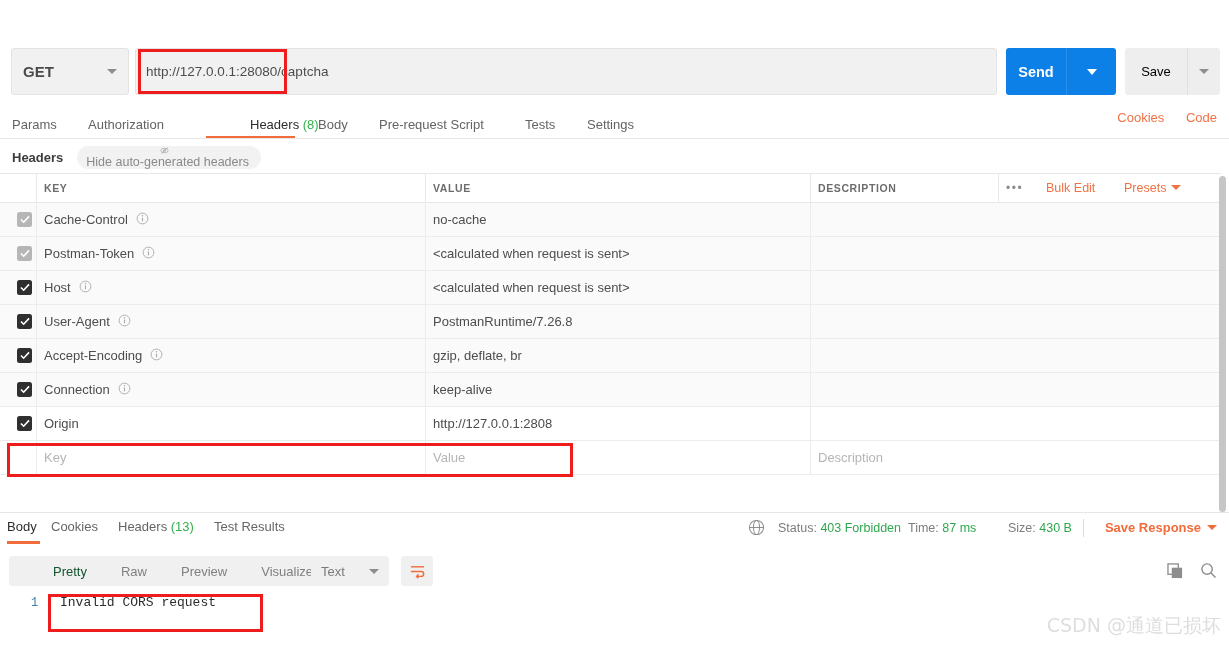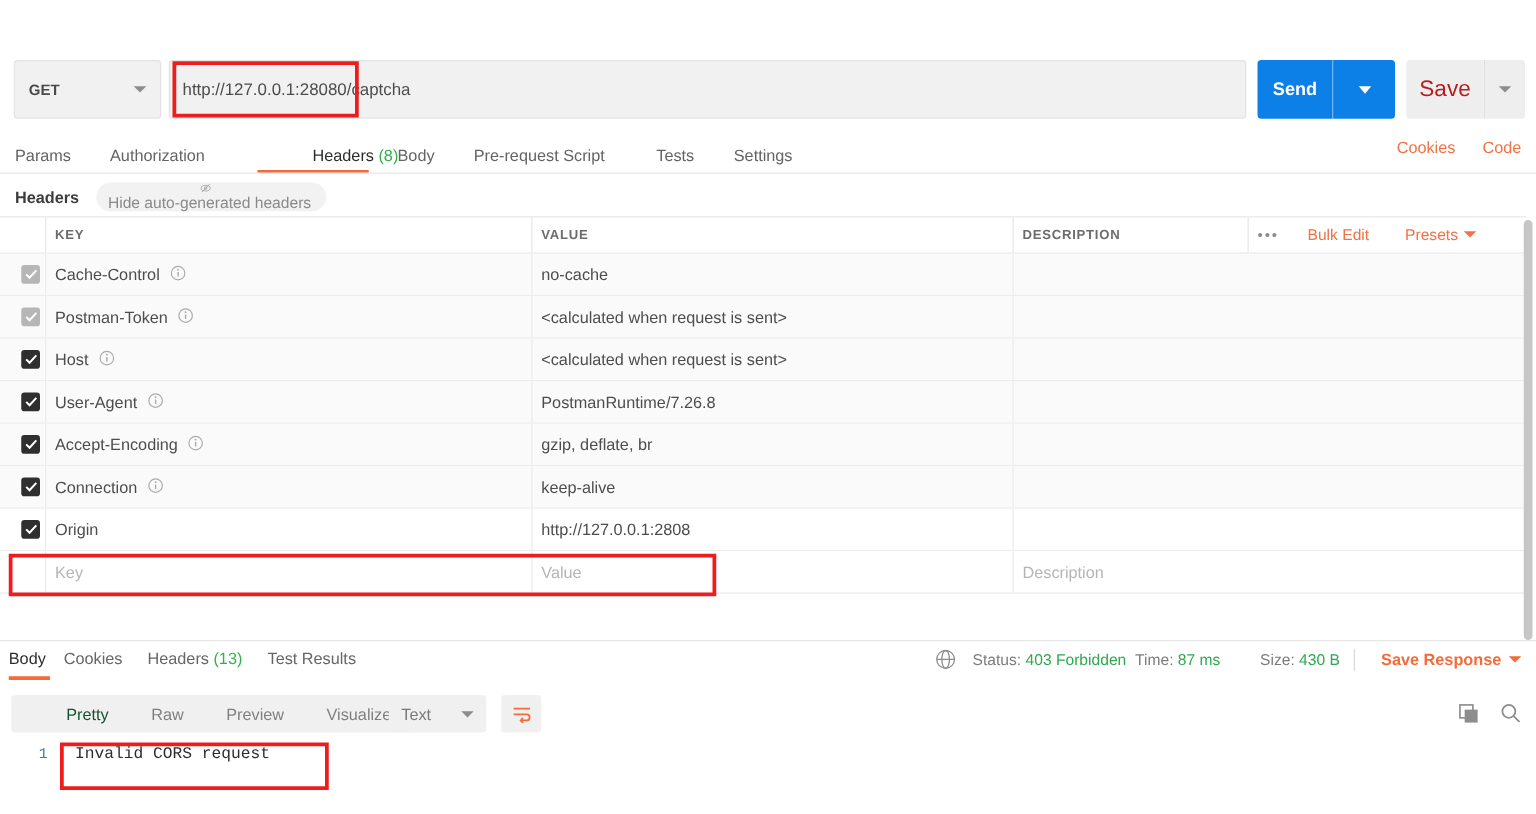--- a/index.html
+++ b/index.html
@@ -32,21 +32,21 @@
   .icon-btn.edit { right: 70px; }
   .icon-btn.comment { right: 16px; background:#f4f4f4; border-color:#eaeaea; }
 
   
   .urlrow { position: absolute; left: 0; top: 48px; width: 1229px; height: 48px; }
   .method {
     position: absolute; left: 11px; top: 0; width: 118px; height: 47px;
     background: #f1f1f1; border: 1px solid #e3e3e3; border-radius: 3px;
     display: flex; align-items: center; padding: 0 11px;
   }
-  .method-text { font-size: 12px; color: #4a4a4a; font-weight: 600; }
+  .method-text { font-size: 15px; color: #4a4a4a; font-weight: 600; }
   .caret {
     width: 0; height: 0; margin-left: auto;
     border-left: 5px solid transparent; border-right: 5px solid transparent;
     border-top: 5px solid #8d8d8d;
   }
   .urlbox {
     position: absolute; left: 135px; top: 0; width: 862px; height: 47px;
     background: #f1f1f1; border: 1px solid #e3e3e3; border-radius: 3px;
     display: flex; align-items: center; padding: 0 10px;
   }
@@ -69,21 +69,21 @@
   }
   .send-caret i {
     width: 0; height: 0;
     border-left: 5px solid transparent; border-right: 5px solid transparent;
     border-top: 6px solid #ffffff;
   }
   .save-btn {
     position: absolute; left: 1125px; top: 0; width: 62px; height: 47px;
     background: #eeeeee; border-radius: 3px 0 0 3px;
     display: flex; align-items: center; justify-content: center;
-    font-size: 18px; color: #b91c1c;
+    font-size: 13px; color: #000000;
   }
   .save-caret {
     position: absolute; left: 1187px; top: 0; width: 33px; height: 47px;
     background: #eeeeee; border-radius: 0 3px 3px 0;
     border-left: 1px solid #e0e0e0;
     display: flex; align-items: center; justify-content: center;
   }
   .save-caret i {
     width: 0; height: 0;
     border-left: 5px solid transparent; border-right: 5px solid transparent;
@@ -496,13 +496,14 @@
       </svg>
     </div>
   </div>
 
   <div class="body-view">
     <div class="gutter">1</div>
     <div class="code">Invalid CORS request</div>
   </div>
   <div class="redbox-body"></div>
 
+  <div class="watermark">CSDN @通道已损坏</div>
 </div>
 
 </body></html>

